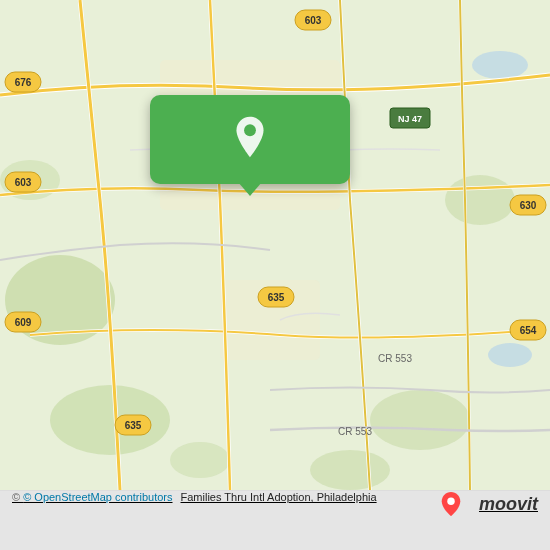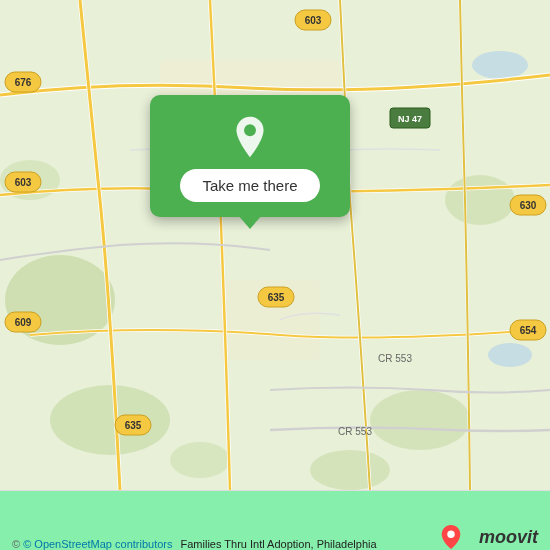--- a/index.html
+++ b/index.html
@@ -68,26 +68,27 @@
       font-size: 15px;
       font-weight: 500;
       cursor: pointer;
       white-space: nowrap;
     }
 
     
     #bottom-bar {
       width: 550px;
       height: 60px;
-      background: #86efac;
+      background: #e5e5e5;
       border-top: 1px solid #ddd;
       display: flex;
-      align-items: flex-end;
+      align-items: flex-start;
       padding: 0 12px;
       gap: 8px;
+      text-decoration: underline;
     }
 
     #copyright {
       font-size: 11px;
       color: #666;
       white-space: nowrap;
     }
 
     #location-name {
       font-size: 11px;
@@ -196,21 +197,20 @@
 
     <text x="355" y="435" text-anchor="middle" font-size="10" fill="#666" font-weight="500">CR 553</text>
 
   </svg>
 
   <div id="popup">
     <svg id="pin-icon" viewBox="0 0 44 52" xmlns="http://www.w3.org/2000/svg">
       <path d="M22 2C13.163 2 6 9.163 6 18c0 12 16 32 16 32s16-20 16-32C38 9.163 30.837 2 22 2z" fill="white" opacity="0.9"></path>
       <circle cx="22" cy="18" r="7" fill="#4CAF50"></circle>
     </svg>
-    <button id="popup-button">Take me there</button>
   </div>
 </div>
 
 <div id="bottom-bar">
   <span id="copyright">
     © <span style="color:#0078a8; cursor:pointer;">© OpenStreetMap contributors</span>
   </span>
   <span id="location-name">Families Thru Intl Adoption, Philadelphia</span>
   <div id="moovit-logo">
     <svg id="moovit-pin" viewBox="0 0 22 28" xmlns="http://www.w3.org/2000/svg">

